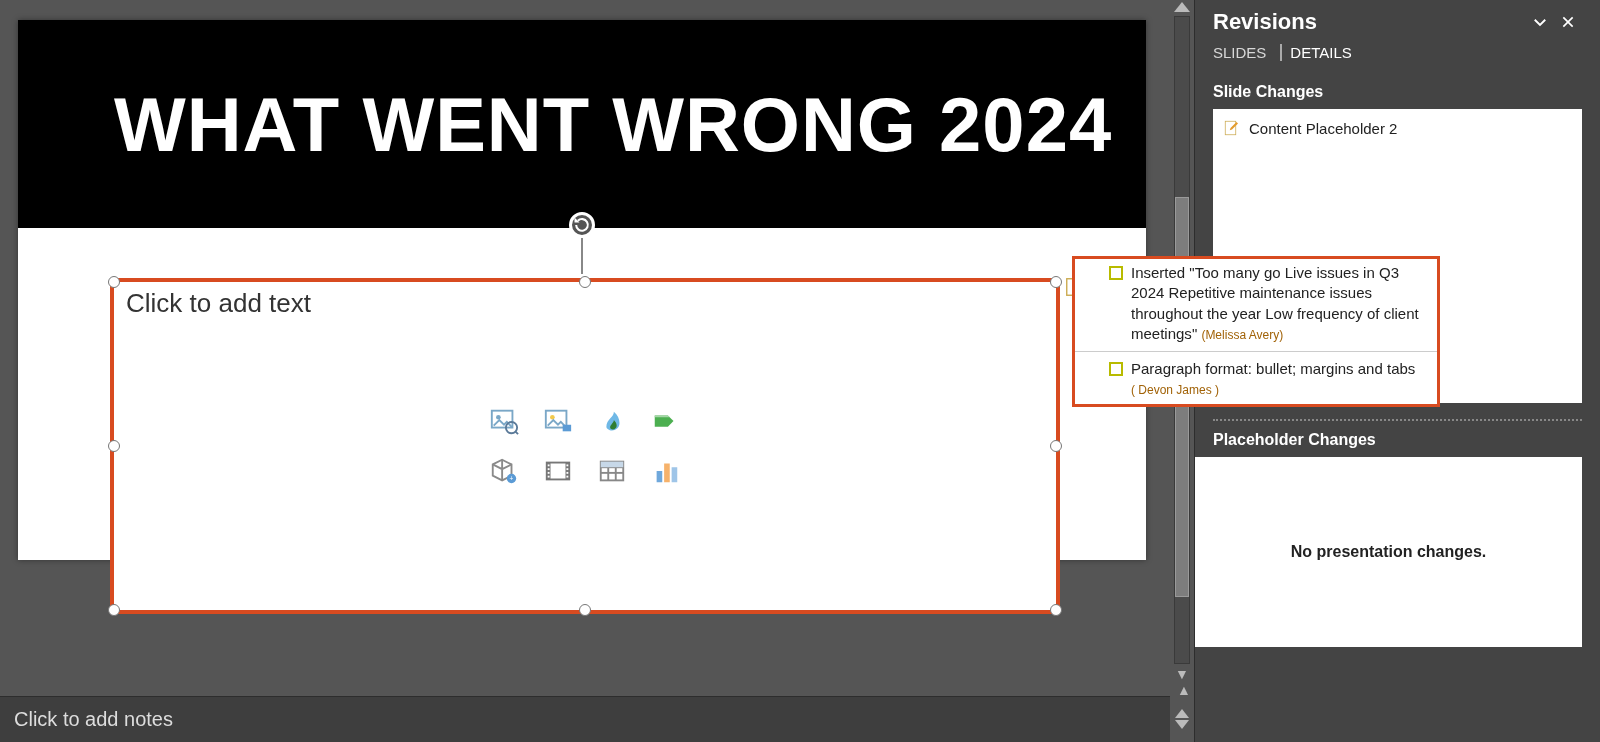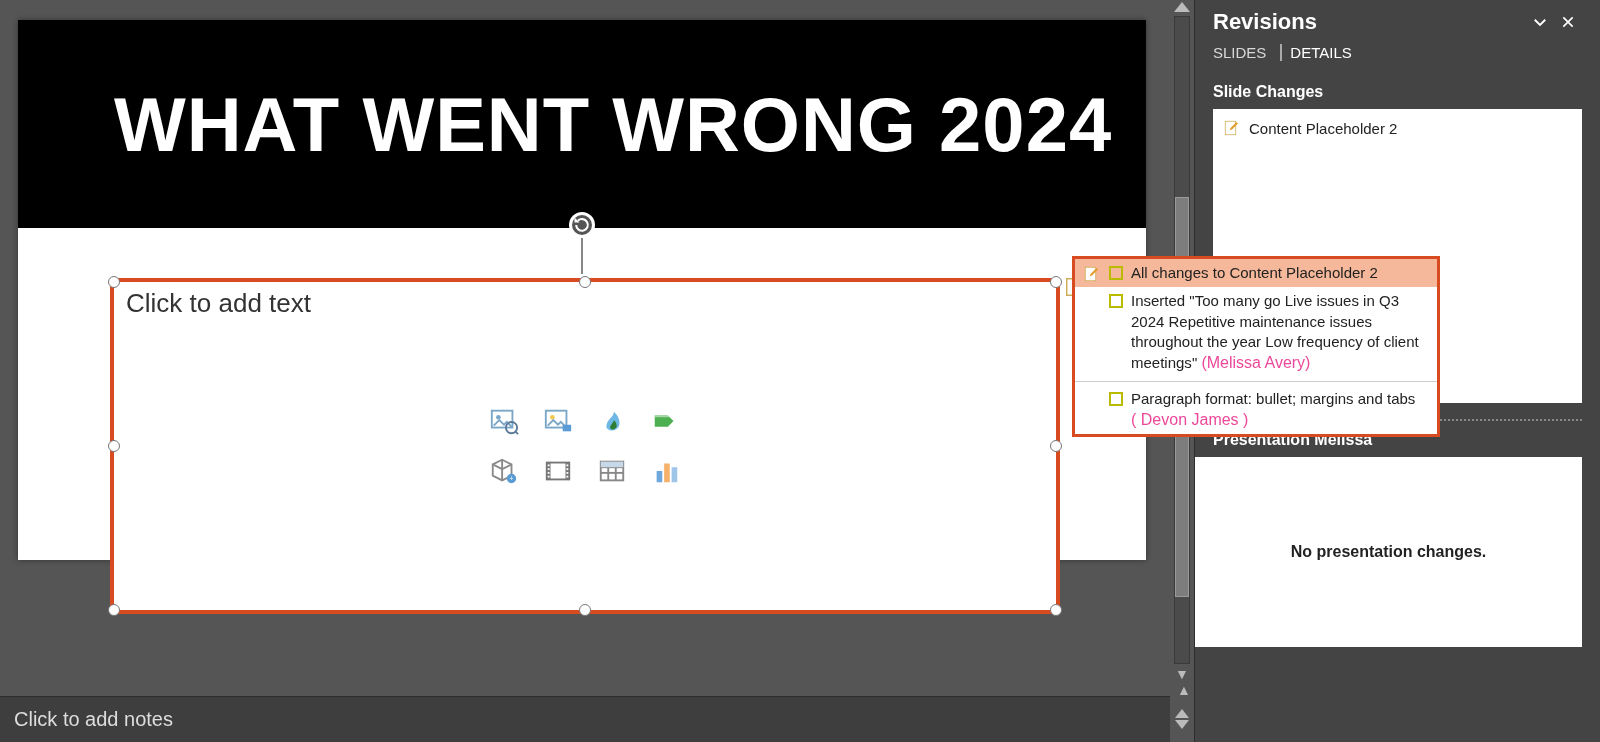--- a/index.html
+++ b/index.html
@@ -47,21 +47,21 @@
   .dotted-sep { margin:16px 18px 0 18px; border-top:2px dotted #888; }
   .pres-changes-box { margin:0 18px 12px 0; height:190px; background:#fff; color:#222; display:flex; align-items:center; justify-content:center; font-weight:700; font-size:16px;}
 
   .changes-popup { position:absolute; left:1072px; top:256px; width:368px; background:#fff; color:#222; border:3px solid #d84b20; font-size:15px; z-index:50;}
   .changes-popup .row { display:flex; align-items:flex-start; padding:4px 8px; gap:8px; }
   .changes-popup .row.header { background:#f6b89a; }
   .changes-popup .row .icn { width:18px; height:18px; flex-shrink:0; margin-top:2px;}
   .changes-popup .row .chk { width:14px; height:14px; border:2px solid #b8bb00; flex-shrink:0; margin-top:3px;}
   .changes-popup .row .txt { flex:1; line-height:1.35; }
   .changes-popup .row.sub { padding-left:34px; }
-  .changes-popup .author { font-size:16px; color:#ec4899; }
+  .changes-popup .author { font-size:12px; color:#a16207; }
   .changes-popup .sep { height:1px; background:#ccc; margin:3px 0;}
 </style>
 </head>
 <body>
 
 <div class="app">
   <div class="editor">
 
     <div class="slide-wrap">
       <div class="slide-title-bar">
@@ -164,30 +164,20 @@
 
       <div class="revision-marker">
         <svg viewBox="0 0 24 24">
             <rect x="3" y="3" width="14" height="18" fill="#fff" stroke="#caa94e" stroke-width="1.5"></rect>
             <path d="M20 6l-8 8-3 1 1-3 8-8z" fill="#e39b2d"></path>
           </svg>
       </div>
     </div>
 
     <div class="changes-popup">
-      <div class="row header">
-        <span class="icn">
-          <svg viewBox="0 0 24 24">
-              <rect x="3" y="3" width="14" height="18" fill="#fff" stroke="#caa94e"></rect>
-              <path d="M20 6l-8 8-3 1 1-3 8-8z" fill="#e39b2d"></path>
-            </svg>
-        </span>
-        <span class="chk"></span>
-        <span class="txt">All changes to Content Placeholder 2</span>
-      </div>
       <div class="row sub">
         <span class="chk"></span>
         <span class="txt">
           <span>Inserted "</span><span>Too many go Live issues in Q3 2024 Repetitive maintenance issues throughout the year Low frequency of client meetings</span><span>"</span>
           <span class="author">(<span>Melissa Avery</span>)</span>
         </span>
       </div>
       <div class="sep"></div>
       <div class="row sub">
         <span class="chk"></span>
@@ -244,18 +234,18 @@
         <svg viewBox="0 0 24 24">
             <rect x="3" y="3" width="14" height="18" fill="#fff" stroke="#caa94e"></rect>
             <path d="M20 6l-8 8-3 1 1-3 8-8z" fill="#e39b2d"></path>
           </svg>
         <span>Content Placeholder 2</span>
       </div>
     </div>
 
     <div class="dotted-sep"></div>
 
-    <div class="section-label">Presentation Melissa</div>
+    <div class="section-label">Placeholder Changes</div>
     <div class="pres-changes-box">
       <span>No presentation changes.</span>
     </div>
   </div>
 </div>
 
 </body></html>

